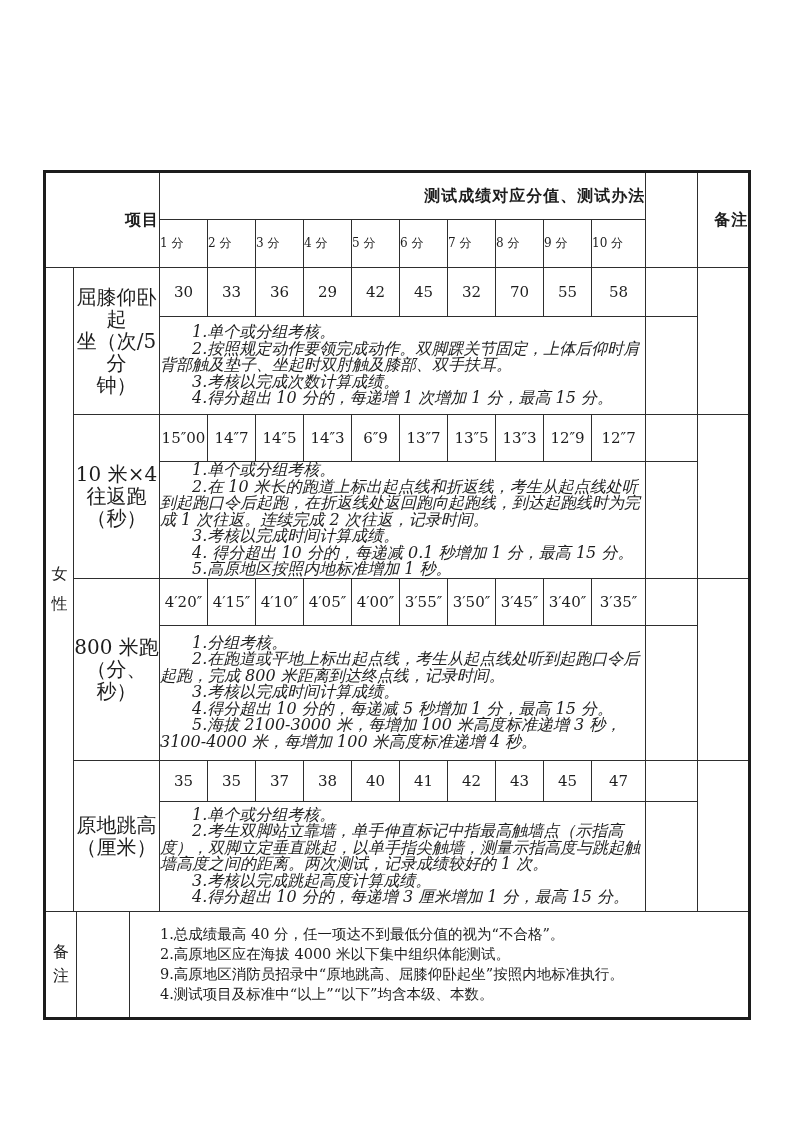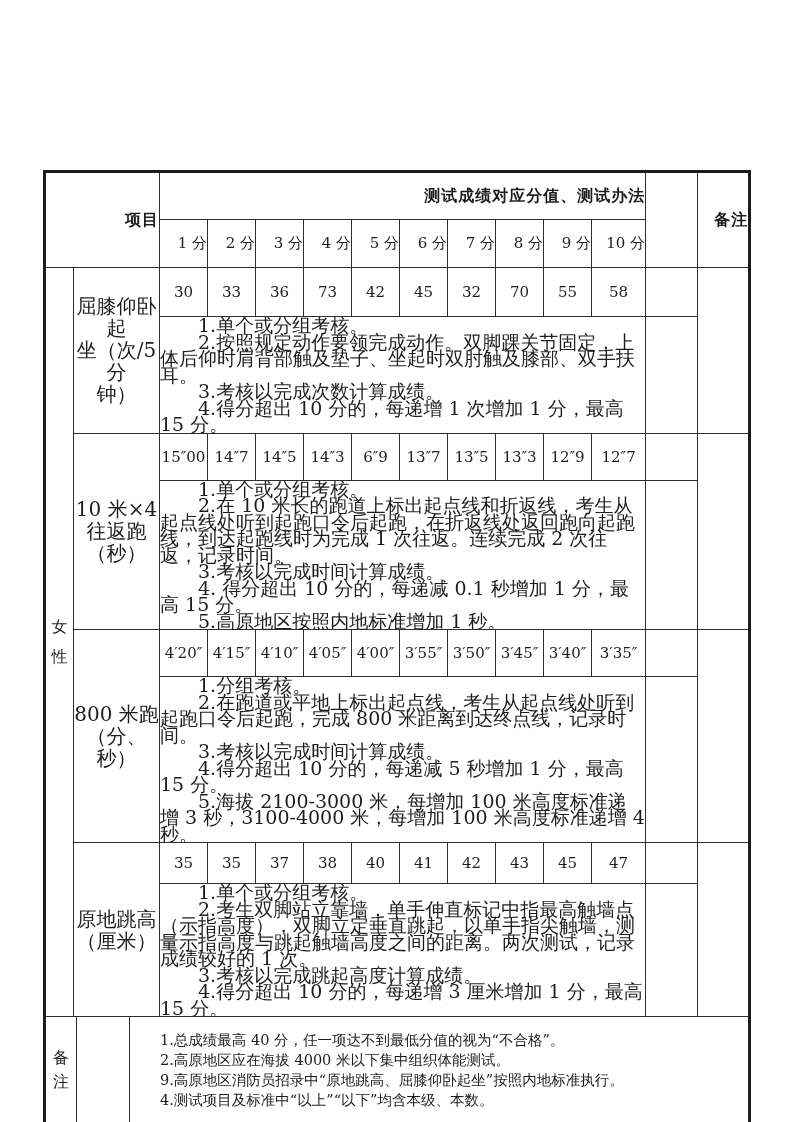--- a/index.html
+++ b/index.html
@@ -19,26 +19,26 @@
     border:3px solid #1c1c1c;
   }
   table.grid td{
     border:1.5px solid #2e2e2e;
     padding:0;
     vertical-align:middle;
     overflow:hidden;
   }
   .ctr{text-align:center;}
   .hdr{font-weight:bold;font-size:16px;letter-spacing:1px;text-align:right;}
-  .scorehead{font-size:15px;text-align:right;}
+  .scorehead{font-size:12px;text-align:left;}
   .val{font-size:15px;text-align:center;white-space:nowrap;}
   .name{font-size:20px;text-align:center;line-height:22px;padding:2px 1px;}
   .gender{font-size:16px;text-align:center;}
   .gender div{line-height:30px;}
-  .method{font-size:19px;line-height:16.5px;padding:2px 8px 2px 8px;}
+  .method{font-size:16px;line-height:16.5px;padding:2px 8px 2px 8px;font-style:italic;}
   .method .p{text-indent:2em;}
   .remark-cell{background:#ffffff;}
   .notes-td{padding:0;height:105px;}
   .notes-flex{display:flex;height:105px;align-items:stretch;}
   .notes-label{
     width:30px;flex:0 0 30px;border-right:1.5px solid #2e2e2e;
     display:flex;flex-direction:column;justify-content:center;align-items:center;
     font-size:16px;
   }
   .notes-label div{line-height:24px;}
@@ -98,21 +98,21 @@
         <div>性</div>
       </td>
       <td class="name" rowspan="2">
         <div>屈膝仰卧起</div>
         <div>坐（次/5 分</div>
         <div>钟）</div>
       </td>
       <td class="val">30</td>
       <td class="val">33</td>
       <td class="val">36</td>
-      <td class="val">73</td>
+      <td class="val">29</td>
       <td class="val">42</td>
       <td class="val">45</td>
       <td class="val">32</td>
       <td class="val">70</td>
       <td class="val">55</td>
       <td class="val">58</td>
       <td></td>
       <td class="remark-cell" rowspan="2"></td>
     </tr>
 

